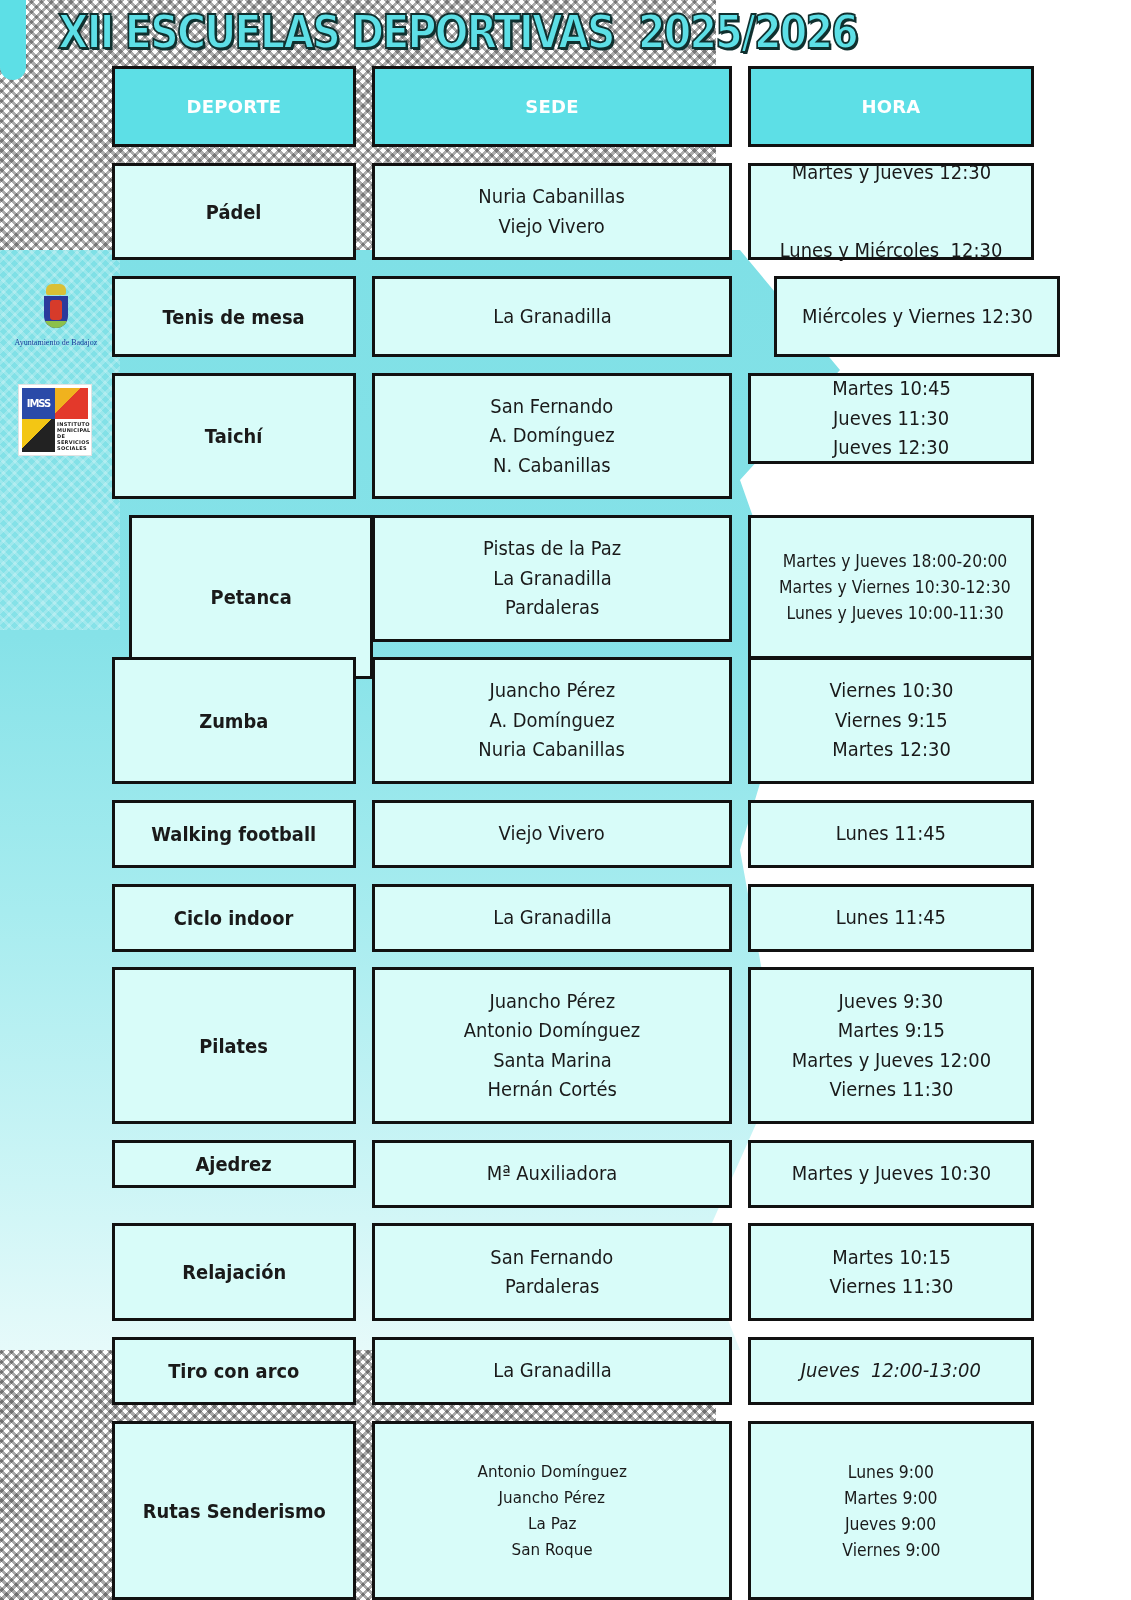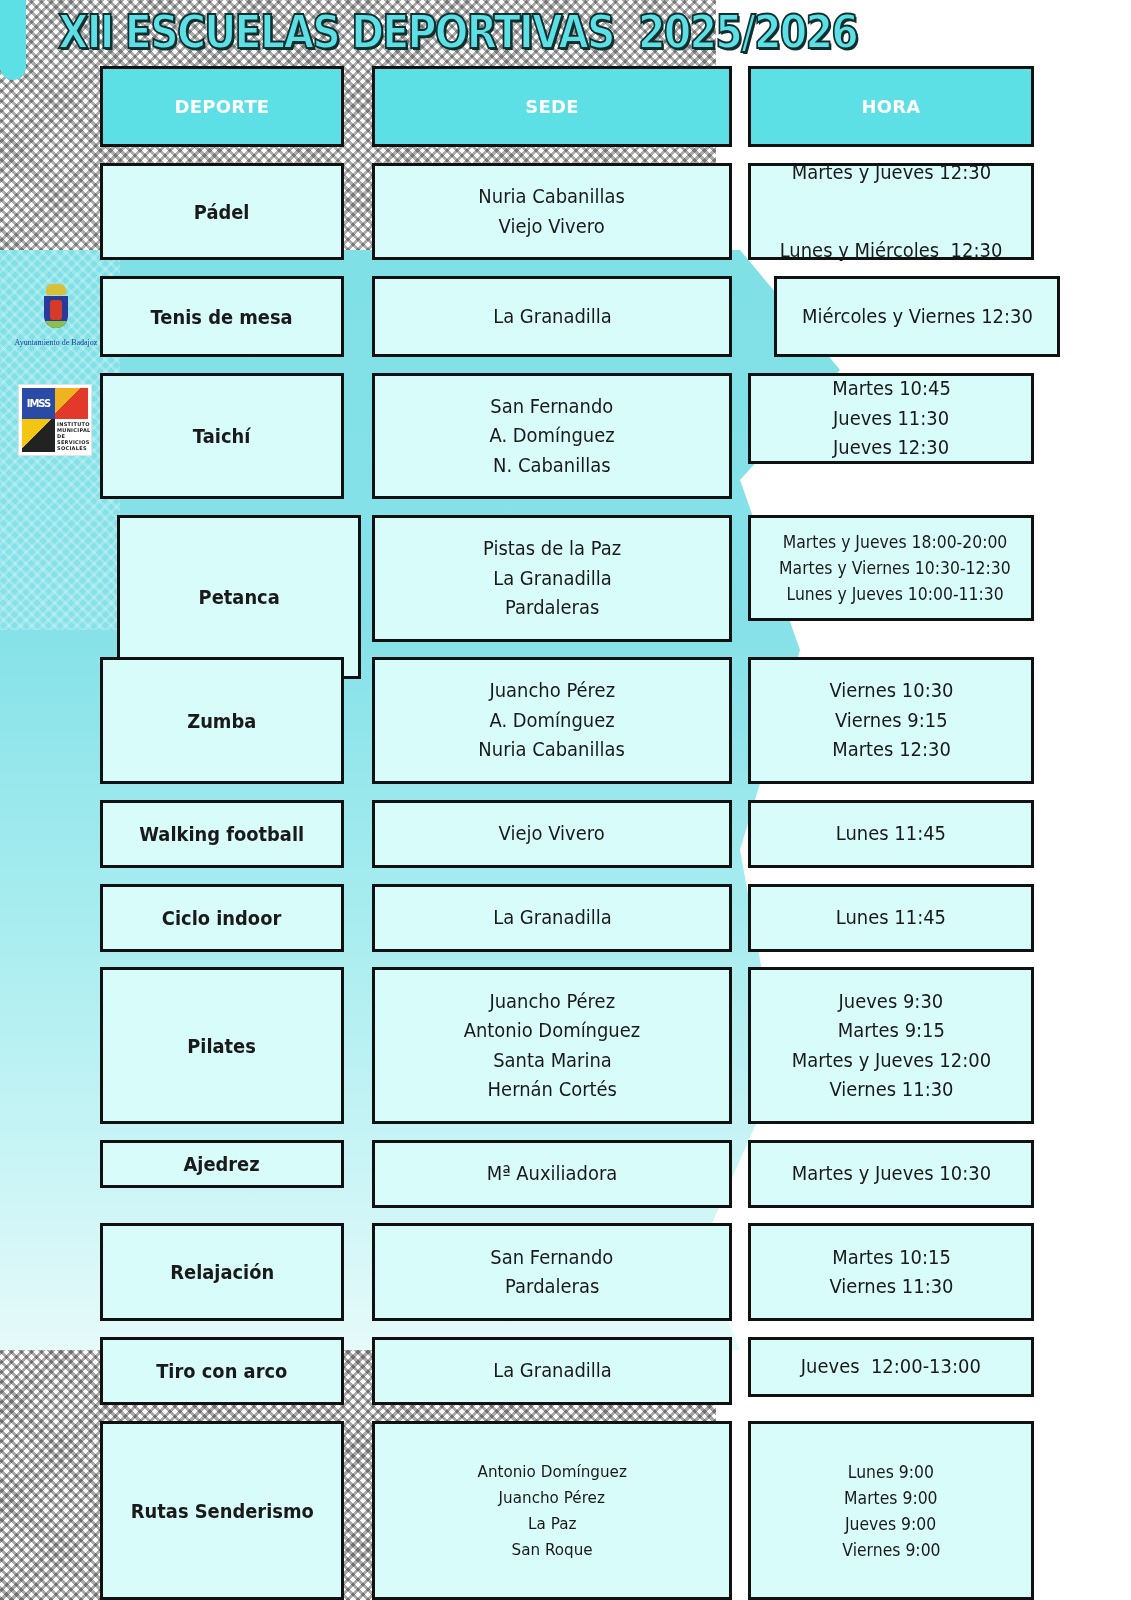--- a/index.html
+++ b/index.html
@@ -75,21 +75,21 @@
     .cell {
       position: absolute;
       border: 3px solid #111111;
       background: #d8fcf9;
       display: flex; flex-direction: column; align-items: center; justify-content: center;
       text-align: center;
       font-family: "DejaVu Sans", sans-serif;
       color: #1a1a1a;
     }
     .cell.header { background: #5ddfe6; color: #ffffff; font-weight: bold; font-size: 18px; letter-spacing: 0.2px; }
-    .col-sport { left: 100px; width: 244px; }
+    .col-sport { left: 112px; width: 244px; }
     .col-sede  { left: 372px; width: 360px; }
     .col-hora  { left: 748px; width: 286px; }
     .cell .sport-name { font-weight: bold; font-size: 19px; transform: scaleX(0.94); }
     .cell .line { font-size: 19.5px; line-height: 29.5px; transform: scaleX(0.92); white-space: pre; }
     .cell .line.sm { font-size: 17px; line-height: 26px; }
     .cell .line.xs { font-size: 16.5px; line-height: 26px; }
   </style>
 </head>
 <body>
 
@@ -169,21 +169,21 @@
     </div>
     <div>
       <div class="cell col-sport" style="top: 515px; height: 164px; margin-left: 17px;">
         <div class="sport-name">Petanca</div>
       </div>
       <div class="cell col-sede" style="top: 515px; height: 127px;">
         <div class="line">Pistas de la Paz</div>
         <div class="line">La Granadilla</div>
         <div class="line">Pardaleras</div>
       </div>
-      <div class="cell col-hora" style="top: 515px; height: 106px; padding-left: 8px;">
+      <div class="cell col-hora" style="top: 515px; height: 144px; padding-left: 8px;">
         <div class="line sm">Martes y Jueves 18:00-20:00</div>
         <div class="line sm">Martes y Viernes 10:30-12:30</div>
         <div class="line sm">Lunes y Jueves 10:00-11:30</div>
       </div>
     </div>
     <div>
       <div class="cell col-sport" style="top: 657px; height: 127px;">
         <div class="sport-name">Zumba</div>
       </div>
       <div class="cell col-sede" style="top: 657px; height: 127px;">
@@ -260,21 +260,21 @@
         <div class="line">Viernes 11:30</div>
       </div>
     </div>
     <div>
       <div class="cell col-sport" style="top: 1337px; height: 68px;">
         <div class="sport-name">Tiro con arco</div>
       </div>
       <div class="cell col-sede" style="top: 1337px; height: 68px;">
         <div class="line">La Granadilla</div>
       </div>
-      <div class="cell col-hora" style="top: 1337px; height: 60px;">
+      <div class="cell col-hora" style="top: 1337px; height: 68px; font-style: italic;">
         <div class="line">Jueves  12:00-13:00</div>
       </div>
     </div>
     <div>
       <div class="cell col-sport" style="top: 1421px; height: 179px;">
         <div class="sport-name">Rutas Senderismo</div>
       </div>
       <div class="cell col-sede" style="top: 1421px; height: 179px;">
         <div class="line xs">Antonio Domínguez</div>
         <div class="line xs">Juancho Pérez</div>

